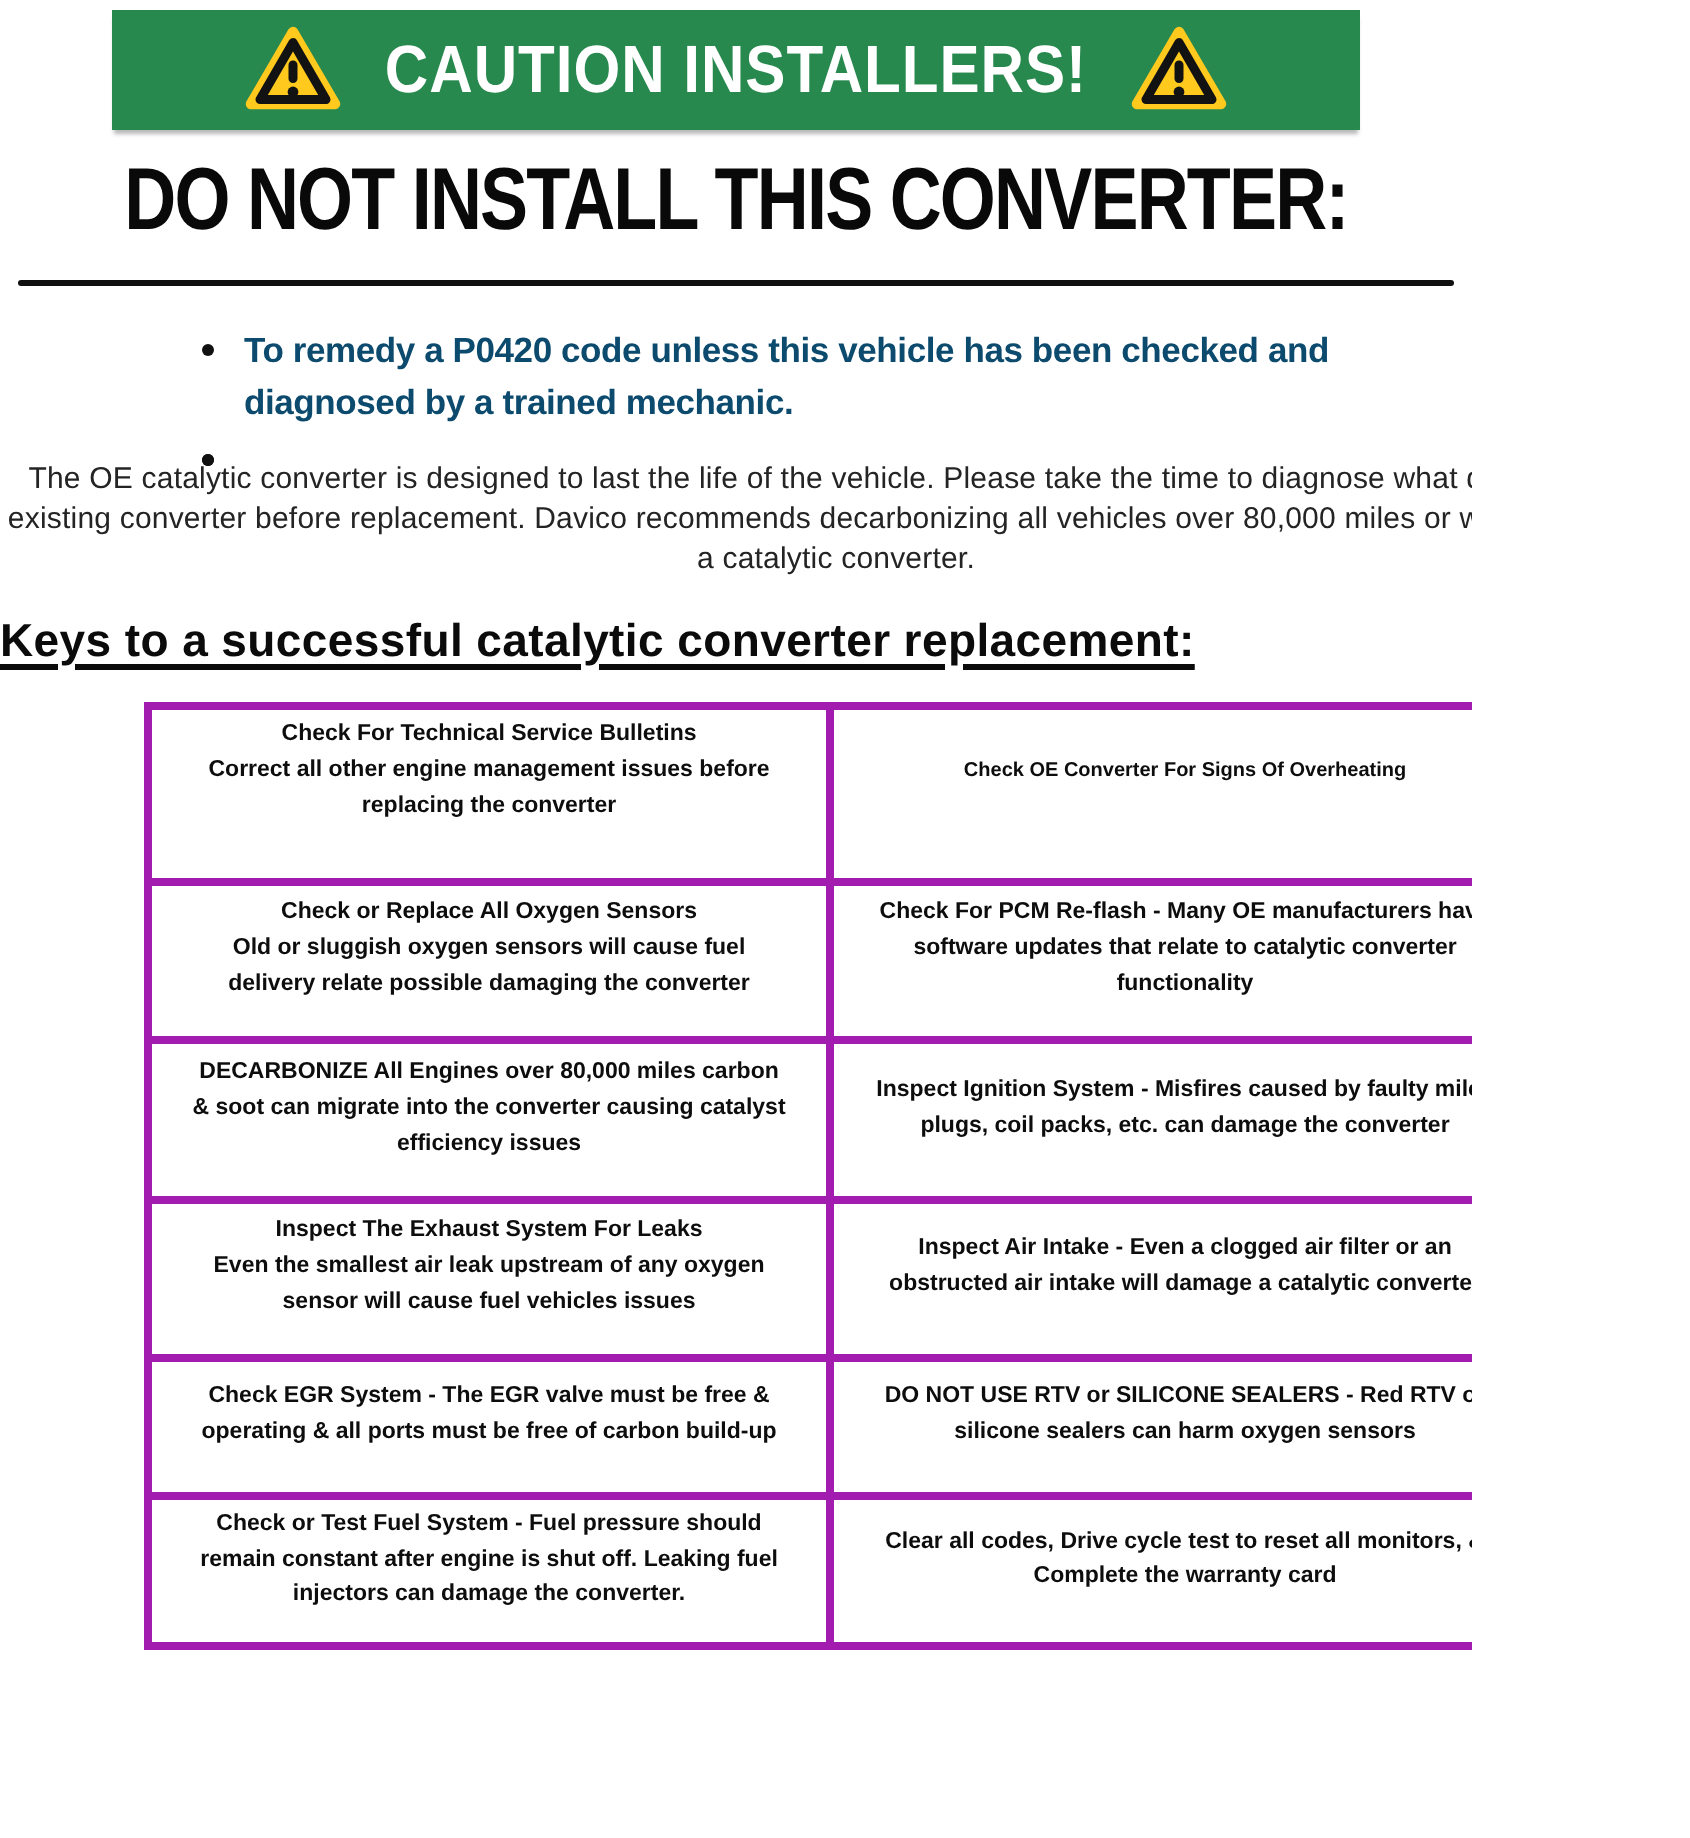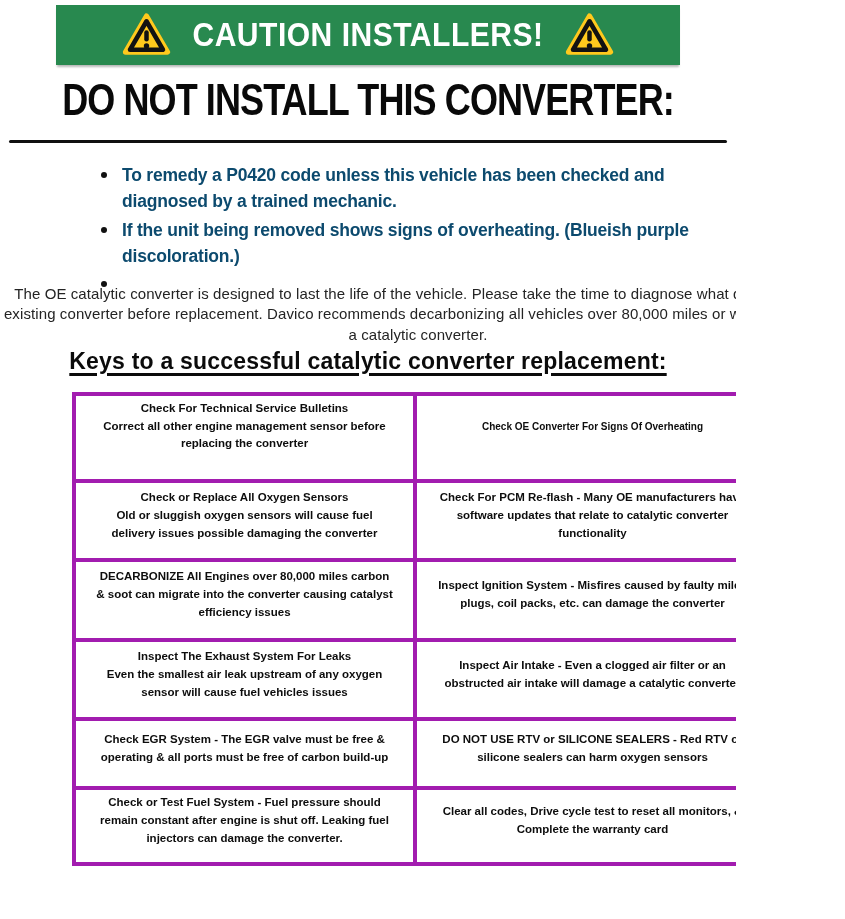--- a/index.html
+++ b/index.html
@@ -75,22 +75,22 @@
     width:836px;
     text-align:center;
     font-size:15px;
     font-weight:400;
     line-height:1.35;
     color:#242424;
     letter-spacing:0.1px;
   }
   
   .keys-heading {
-    margin-top:3px;
-    text-align:center;
+    margin-top:17px;
+    text-align:left;
     font-size:23px;
     font-weight:bold;
     letter-spacing:0.2px;
     color:#0b0b0b;
     text-decoration:underline;
     text-decoration-thickness:2.5px;
     text-underline-offset:4px;
   }
   
   table.tips {
@@ -139,47 +139,47 @@
       <circle cx="32" cy="44" r="3.6" fill="#121212"></circle>
     </svg>
   </div>
 
   <div class="main-heading">DO NOT INSTALL THIS CONVERTER:</div>
 
   <div class="divider"></div>
 
   <ul class="bullets">
     <li><span class="dot"></span><span>To remedy a P0420 code unless this vehicle has been checked and diagnosed by a trained mechanic.</span></li>
-    <li><span class="dot"></span><span>If the unit being removed shows signs of overheating. (Blueish purple discoloration.)</span></li>
+    <li><span class="dot"></span></li>
     <li><span class="dot"></span></li>
   </ul>
 
   <p class="advisory">The OE catalytic converter is designed to last the life of the vehicle. Please take the time to diagnose what damaged the existing converter before replacement. Davico recommends decarbonizing all vehicles over 80,000 miles or when replacing a catalytic converter.</p>
 
   <div class="keys-heading">Keys to a successful catalytic converter replacement:</div>
 
   <table class="tips">
     <colgroup>
         <col class="left">
         <col class="right">
       </colgroup>
     <tbody>
         <tr class="r1">
       <td>
         <div>Check For Technical Service Bulletins</div>
-        <div>Correct all other engine management sensor before replacing the converter</div>
+        <div>Correct all other engine management issues before replacing the converter</div>
       </td>
       <td>
         <div class="big">Check OE Converter For Signs Of Overheating</div>
       </td>
     </tr>
     <tr class="r2">
       <td>
         <div>Check or Replace All Oxygen Sensors</div>
-        <div>Old or sluggish oxygen sensors will cause fuel delivery issues possible damaging the converter</div>
+        <div>Old or sluggish oxygen sensors will cause fuel delivery relate possible damaging the converter</div>
       </td>
       <td>
         <div>Check For PCM Re-flash - Many OE manufacturers have software updates that relate to catalytic converter functionality</div>
       </td>
     </tr>
     <tr class="r3">
       <td>
         <div>DECARBONIZE All Engines over 80,000 miles carbon &amp; soot can migrate into the converter causing catalyst efficiency issues</div>
       </td>
       <td>

